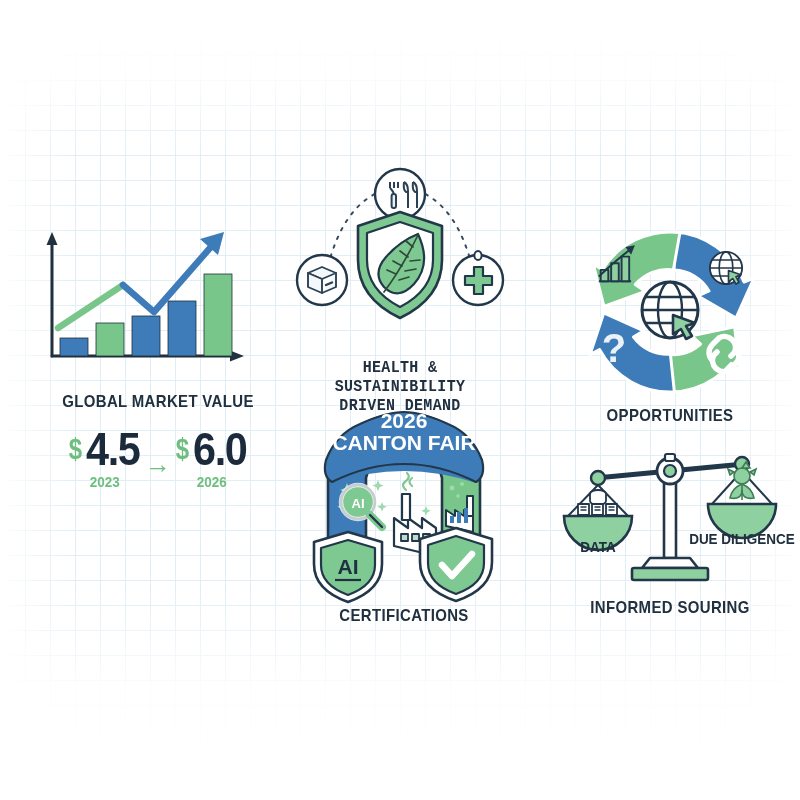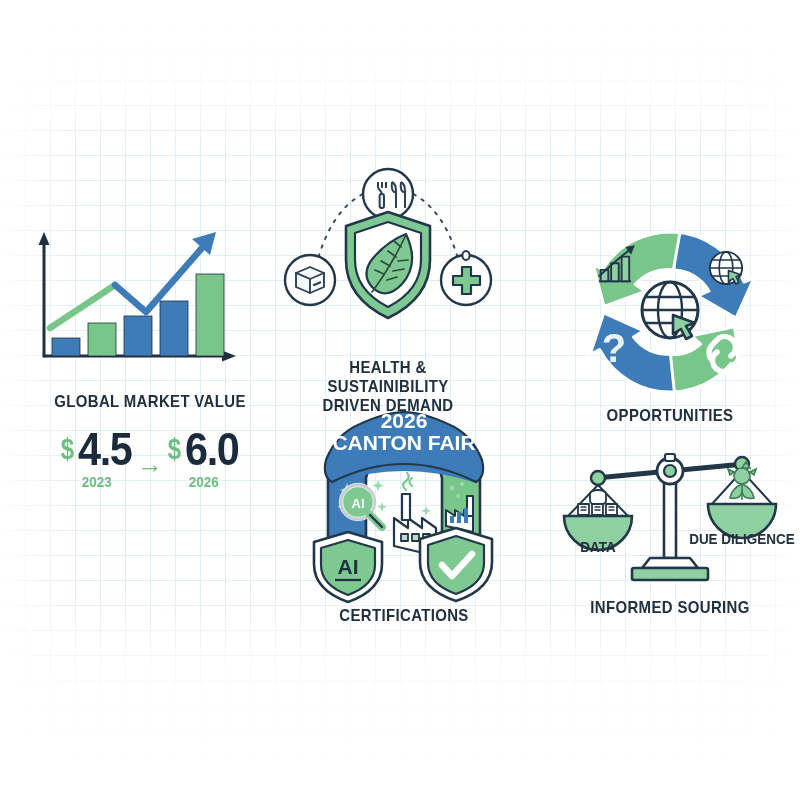--- a/index.html
+++ b/index.html
@@ -38,21 +38,21 @@
     font-weight:bold;
     font-stretch:condensed;
     letter-spacing:.4px;
     line-height:1.12;
     white-space:pre-line;
     transform:scaleX(.88);
   }
   .cap-lg{ font-size:17px; }
 
   
-  #p-market{ left:30px; top:228px; width:240px; }
+  #p-market{ left:38px; top:228px; width:240px; }
   #p-market .chartwrap{ height:150px; position:relative; }
   #p-market .cap{ margin-top:14px; }
   .statline{
     margin-top:18px; display:flex; align-items:flex-end;
     justify-content:center; gap:2px;
   }
   .stat{ display:flex; flex-direction:column; align-items:center; }
   .stat .row{ display:flex; align-items:flex-start; }
   .cur{
     color:#6ebf7f; font-size:30px; font-weight:bold;
@@ -66,21 +66,21 @@
   .yr{
     color:#6ebf7f; font-size:15px; font-weight:bold;
     margin-top:3px; transform:scaleX(.9);
   }
   .arrowmid{
     color:#6ebf7f; font-size:26px; font-weight:bold;
     line-height:1; position:relative; top:-13px; margin:0 1px;
   }
 
   
-  #p-health{ left:280px; top:168px; width:216px; }
+  #p-health{ left:292px; top:168px; width:216px;font-family:Liberation Mono, monospace; }
   #p-health .cap{ margin-top:6px; }
   #p-opps{ left:566px; top:228px; width:208px; }
   #p-opps .cap{ margin-top:8px; }
   #p-cert{ left:306px; top:398px; width:196px; }
   #p-cert .cap{ margin-top:6px; }
   #p-source{ left:558px; top:444px; width:224px; }
   #p-source .cap{ margin-top:4px; }
 
   svg{ display:block; overflow:visible; }
 </style>

